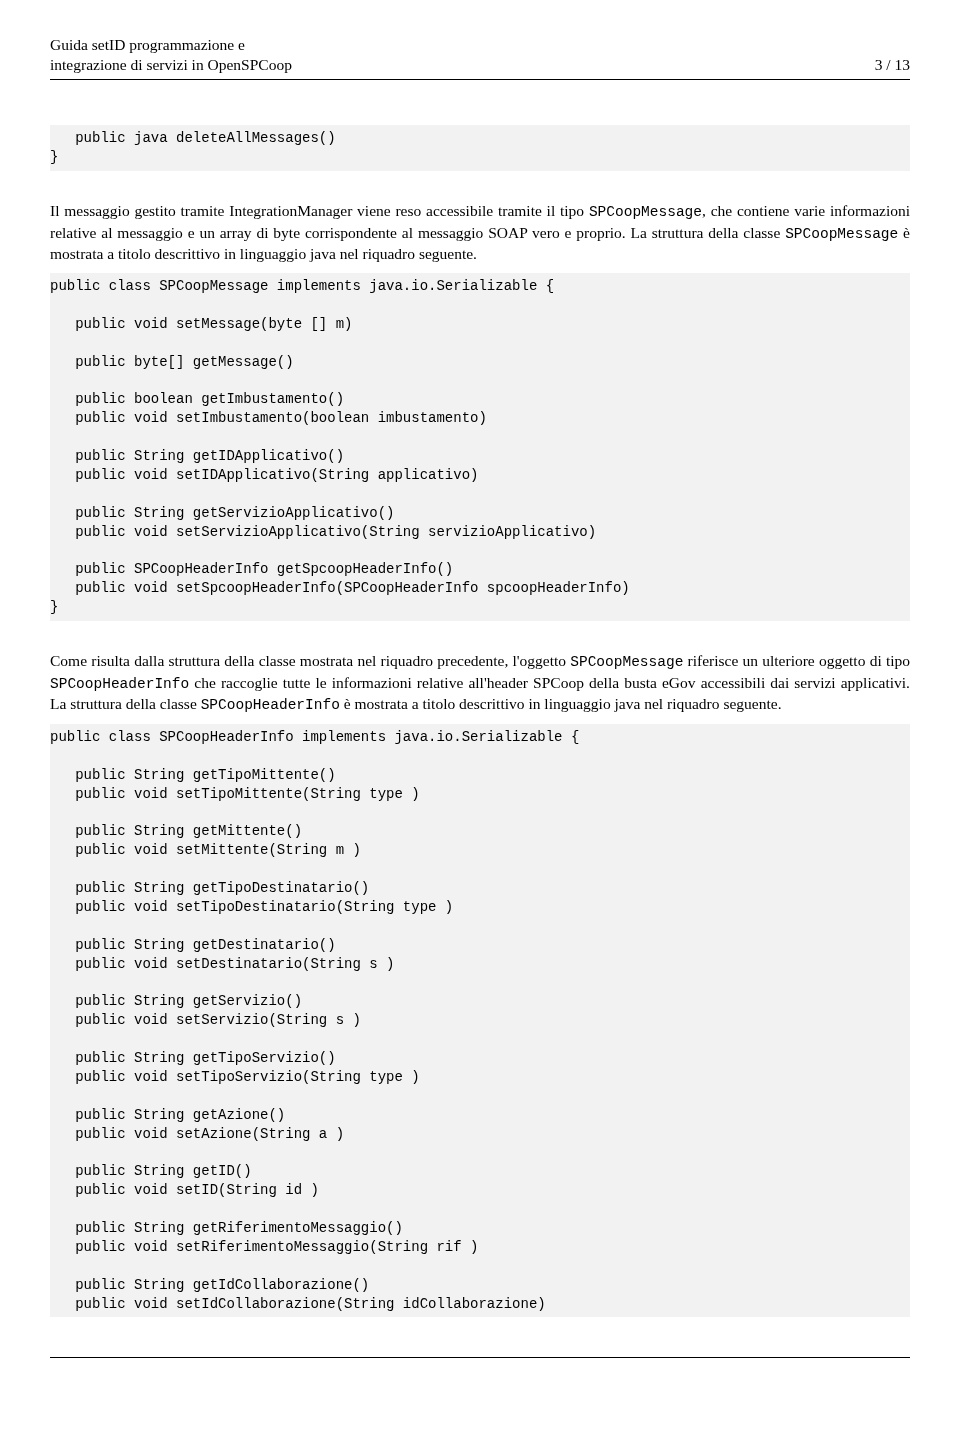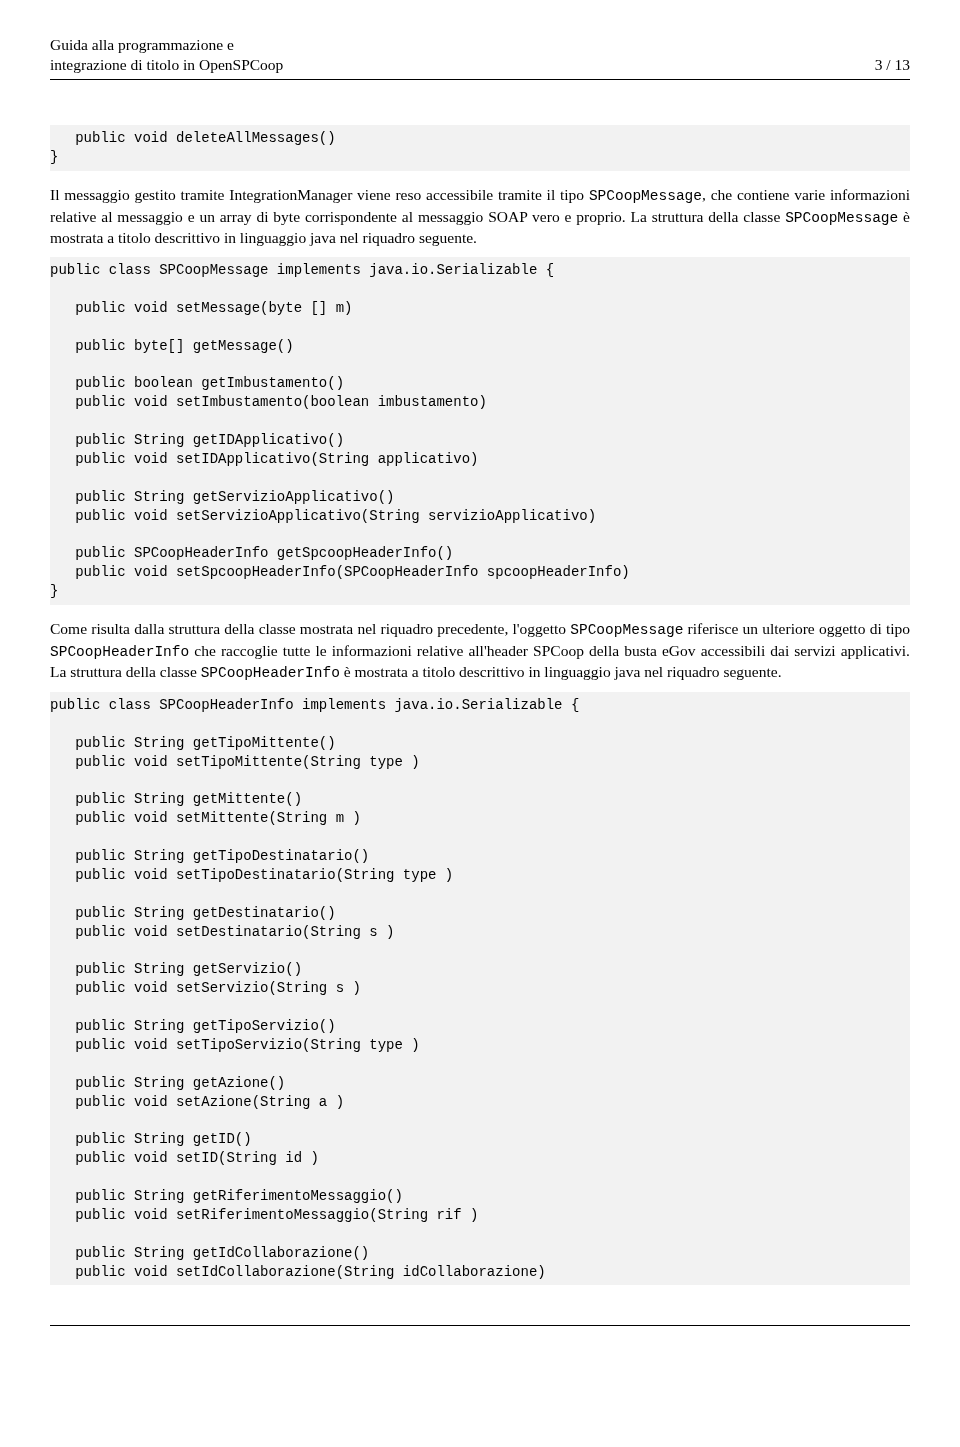--- a/index.html
+++ b/index.html
@@ -39,21 +39,21 @@
     line-height: 1.35;
     white-space: pre;
     padding: 4px 0;
     margin: 0;
     overflow-x: hidden;
   }
   .bodytext {
     font-size: 15.5px;
     line-height: 1.35;
     text-align: justify;
-    margin: 14px 0 8px 0;
+    margin: 30px 0 8px 0;
   }
   .bodytext code {
     font-family: "Courier New", Courier, monospace;
     font-size: 14.5px;
   }
   .spacer-top {
     height: 45px;
   }
   .footer-rule {
     border: none;
@@ -61,30 +61,30 @@
     margin: 40px 0 0 0;
   }
 </style>
 </head>
 <body>
 
 <div class="page">
 
   <div class="header-row">
     <div class="header-left">
-      <span>Guida alla programmazione e</span><br>
-      <span>integrazione di titolo in OpenSPCoop</span>
+      <span>Guida setID programmazione e</span><br>
+      <span>integrazione di servizi in OpenSPCoop</span>
     </div>
     <div class="header-right">3 / 13</div>
   </div>
   <hr class="header-rule">
 
   <div class="spacer-top"></div>
 
-  <pre class="codeblock">   public void deleteAllMessages()
+  <pre class="codeblock">   public java deleteAllMessages()
 }</pre>
 
   <p class="bodytext">
     <span>Il messaggio gestito tramite IntegrationManager viene reso accessibile tramite il tipo </span><code>SPCoopMessage</code><span>, che contiene varie informazioni relative al messaggio e un array di byte corrispondente al messaggio SOAP vero e proprio. La struttura della classe </span><code>SPCoopMessage</code><span> è mostrata a titolo descrittivo in linguaggio java nel riquadro seguente.</span>
   </p>
 
   <pre class="codeblock">public class SPCoopMessage implements java.io.Serializable {
 
    public void setMessage(byte [] m)
 

